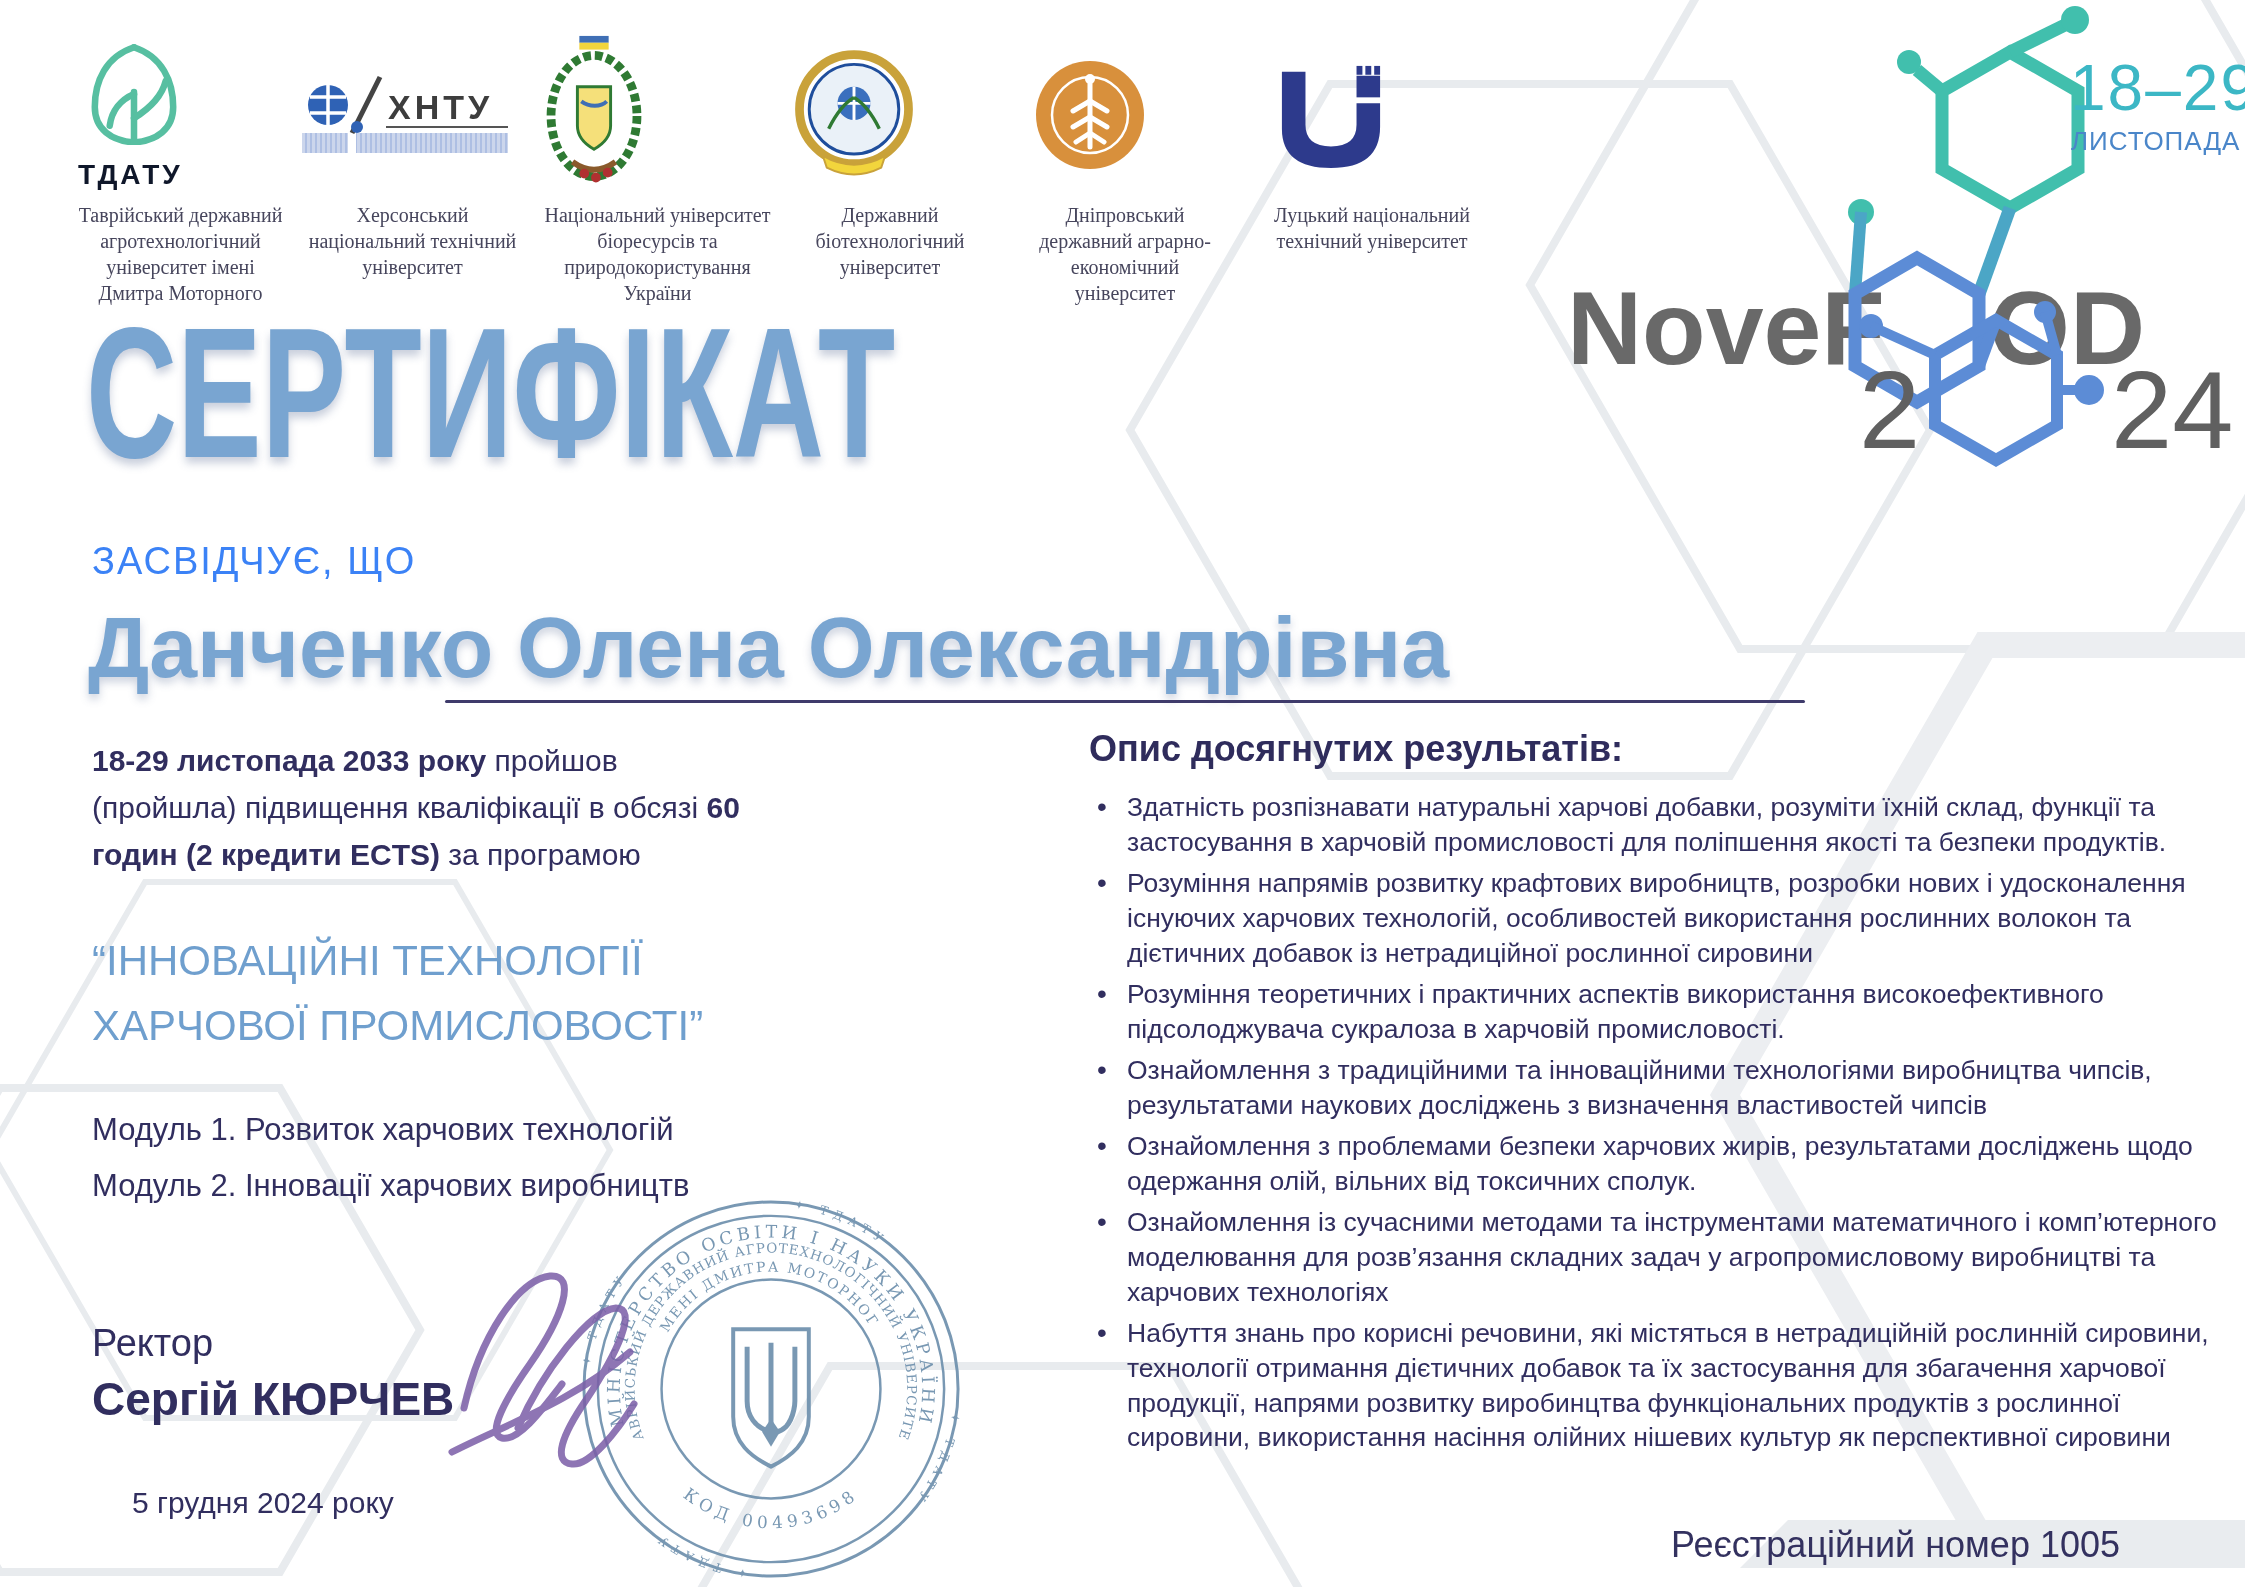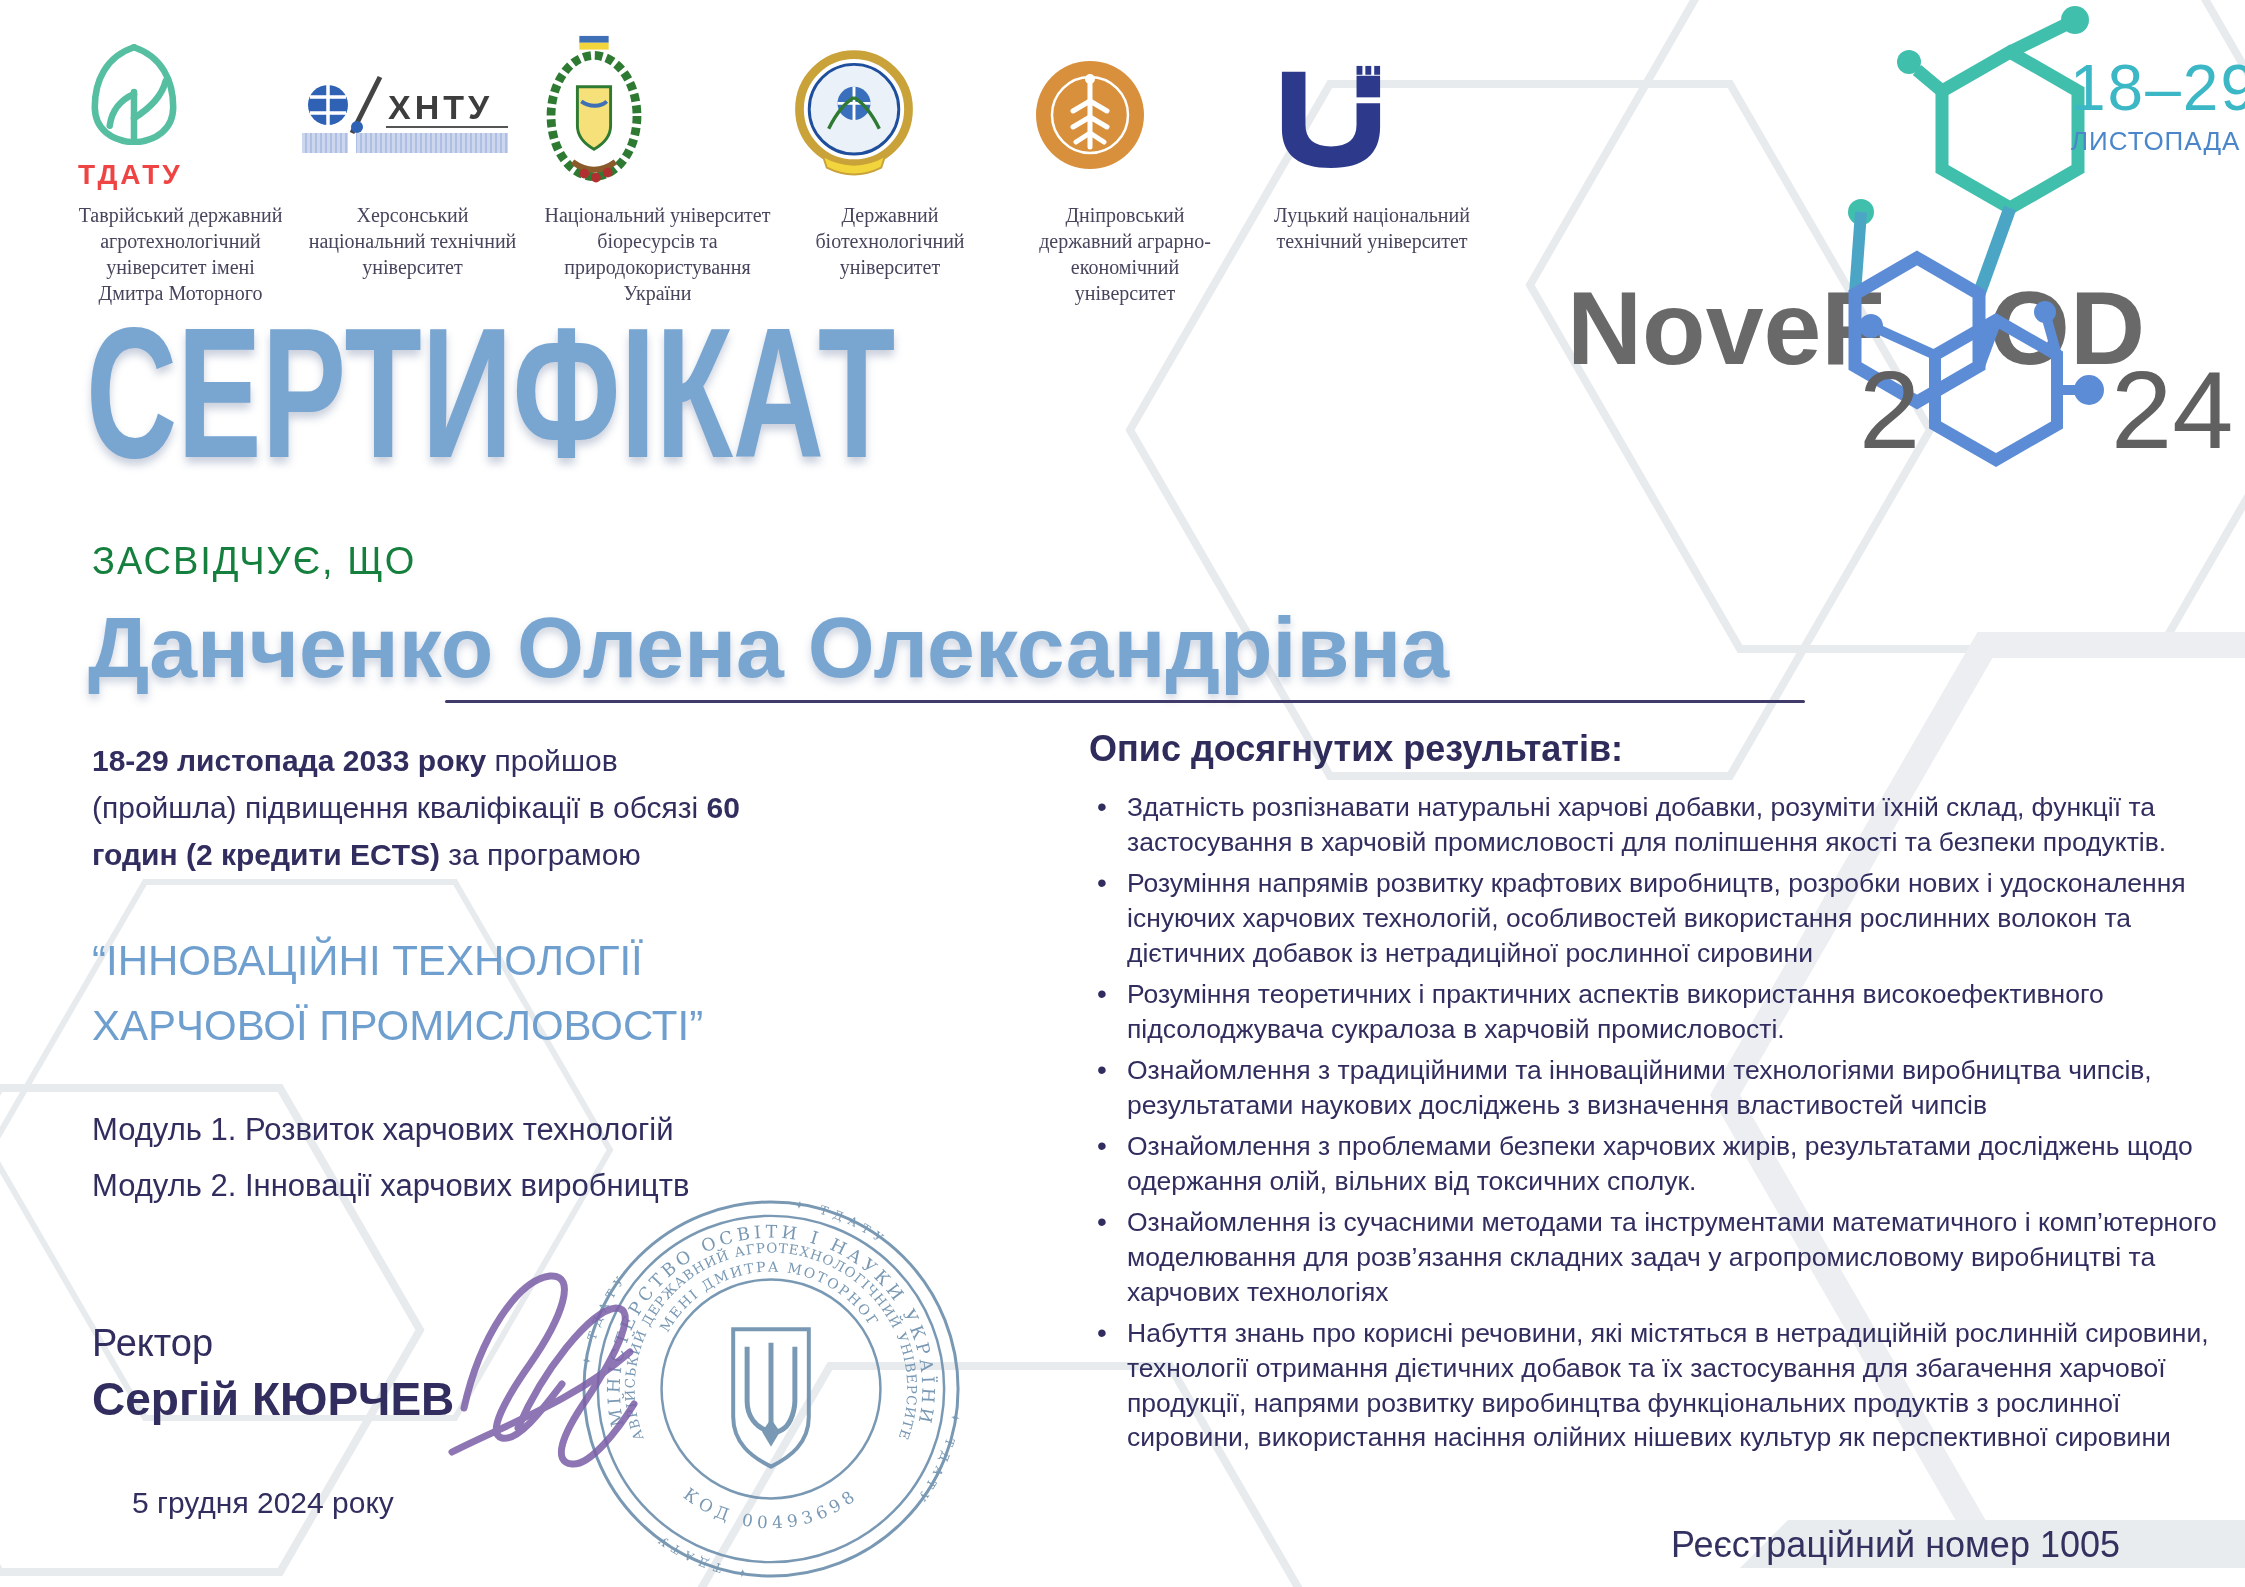--- a/index.html
+++ b/index.html
@@ -11,30 +11,30 @@
   .abs{position:absolute;}
   svg{display:block;}
 
   
   #bg-decor{position:absolute;left:0;top:0;z-index:0;}
 
   
   .partner{position:absolute;top:30px;text-align:center;z-index:2;}
   .logo-slot{height:172px;display:flex;align-items:flex-start;justify-content:center;flex-direction:column;}
   .partner .caption{font-family:"Liberation Serif",serif;font-size:20px;line-height:1.3;color:#46455c;}
-  .tdatu-label{font-size:28px;font-weight:bold;color:#ef4444;letter-spacing:3px;margin-top:14px;}
+  .tdatu-label{font-size:28px;font-weight:bold;color:#0f172a;letter-spacing:3px;margin-top:14px;}
 
   
   .cert-title{
     left:86px;top:300px;font-size:186px;font-weight:700;line-height:1;color:#79a5d1;
     transform:scaleX(.68);transform-origin:left top;letter-spacing:0;
     text-shadow:0 6px 10px rgba(90,110,150,.33);white-space:nowrap;
   }
   .cert-number{left:92px;top:458px;font-size:46px;color:#333066;letter-spacing:1px;}
-  .cert-certifies{left:92px;top:540px;font-size:38px;color:#15803d;letter-spacing:2px;}
+  .cert-certifies{left:92px;top:540px;font-size:38px;color:#3b82f6;letter-spacing:2px;}
   .holder{
     left:88px;top:598px;font-size:86px;font-weight:700;color:#79a5d1;white-space:nowrap;
     text-shadow:0 5px 9px rgba(90,110,150,.3);
   }
   .divider{left:445px;top:700px;width:1360px;height:3px;background:#3f3b6b;border-radius:2px;}
 
   
   .left-col{left:92px;top:737px;width:648px;font-size:30px;line-height:1.57;}
   .left-col b{font-weight:700;}
   .program-title{margin-top:50px;font-size:42px;font-weight:400;color:#6f9fce;line-height:1.55;white-space:nowrap;}

